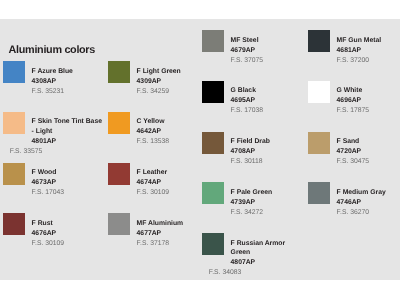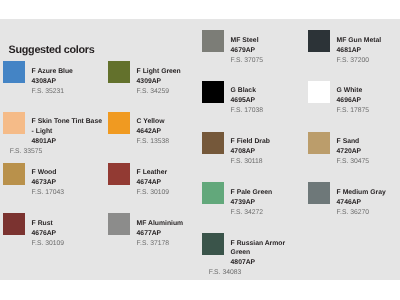--- a/index.html
+++ b/index.html
@@ -14,21 +14,21 @@
   #grpR .col{width:101px;margin-right:5px;}
   .item{height:50.7px;padding-top:5.5px;box-sizing:border-box;}
   .chip{float:left;width:22px;height:22px;margin:-5.5px 6.6px 9.8px 0;}
   .nm,.cd{font-size:6.8px;font-weight:bold;color:#231f20;line-height:9.9px;padding-left:6.8px;}
   .fs{font-size:6.8px;color:#6e6e6e;line-height:9.9px;padding-left:6.8px;}
 </style>
 </head>
 <body>
 
 <div id="card"></div>
-<div id="title">Suggested colors</div>
+<div id="title">Aluminium colors</div>
 <div class="colgrp" id="grpL">
     <div class="col">
       <div class="item">
         <div class="chip" style="background:#4484c5"></div>
         <div class="nm">F Azure Blue</div>
         <div class="cd">4308AP</div>
         <div class="fs">F.S. 35231</div>
       </div>
       <div class="item">
         <div class="chip" style="background:#f5bb88"></div>

